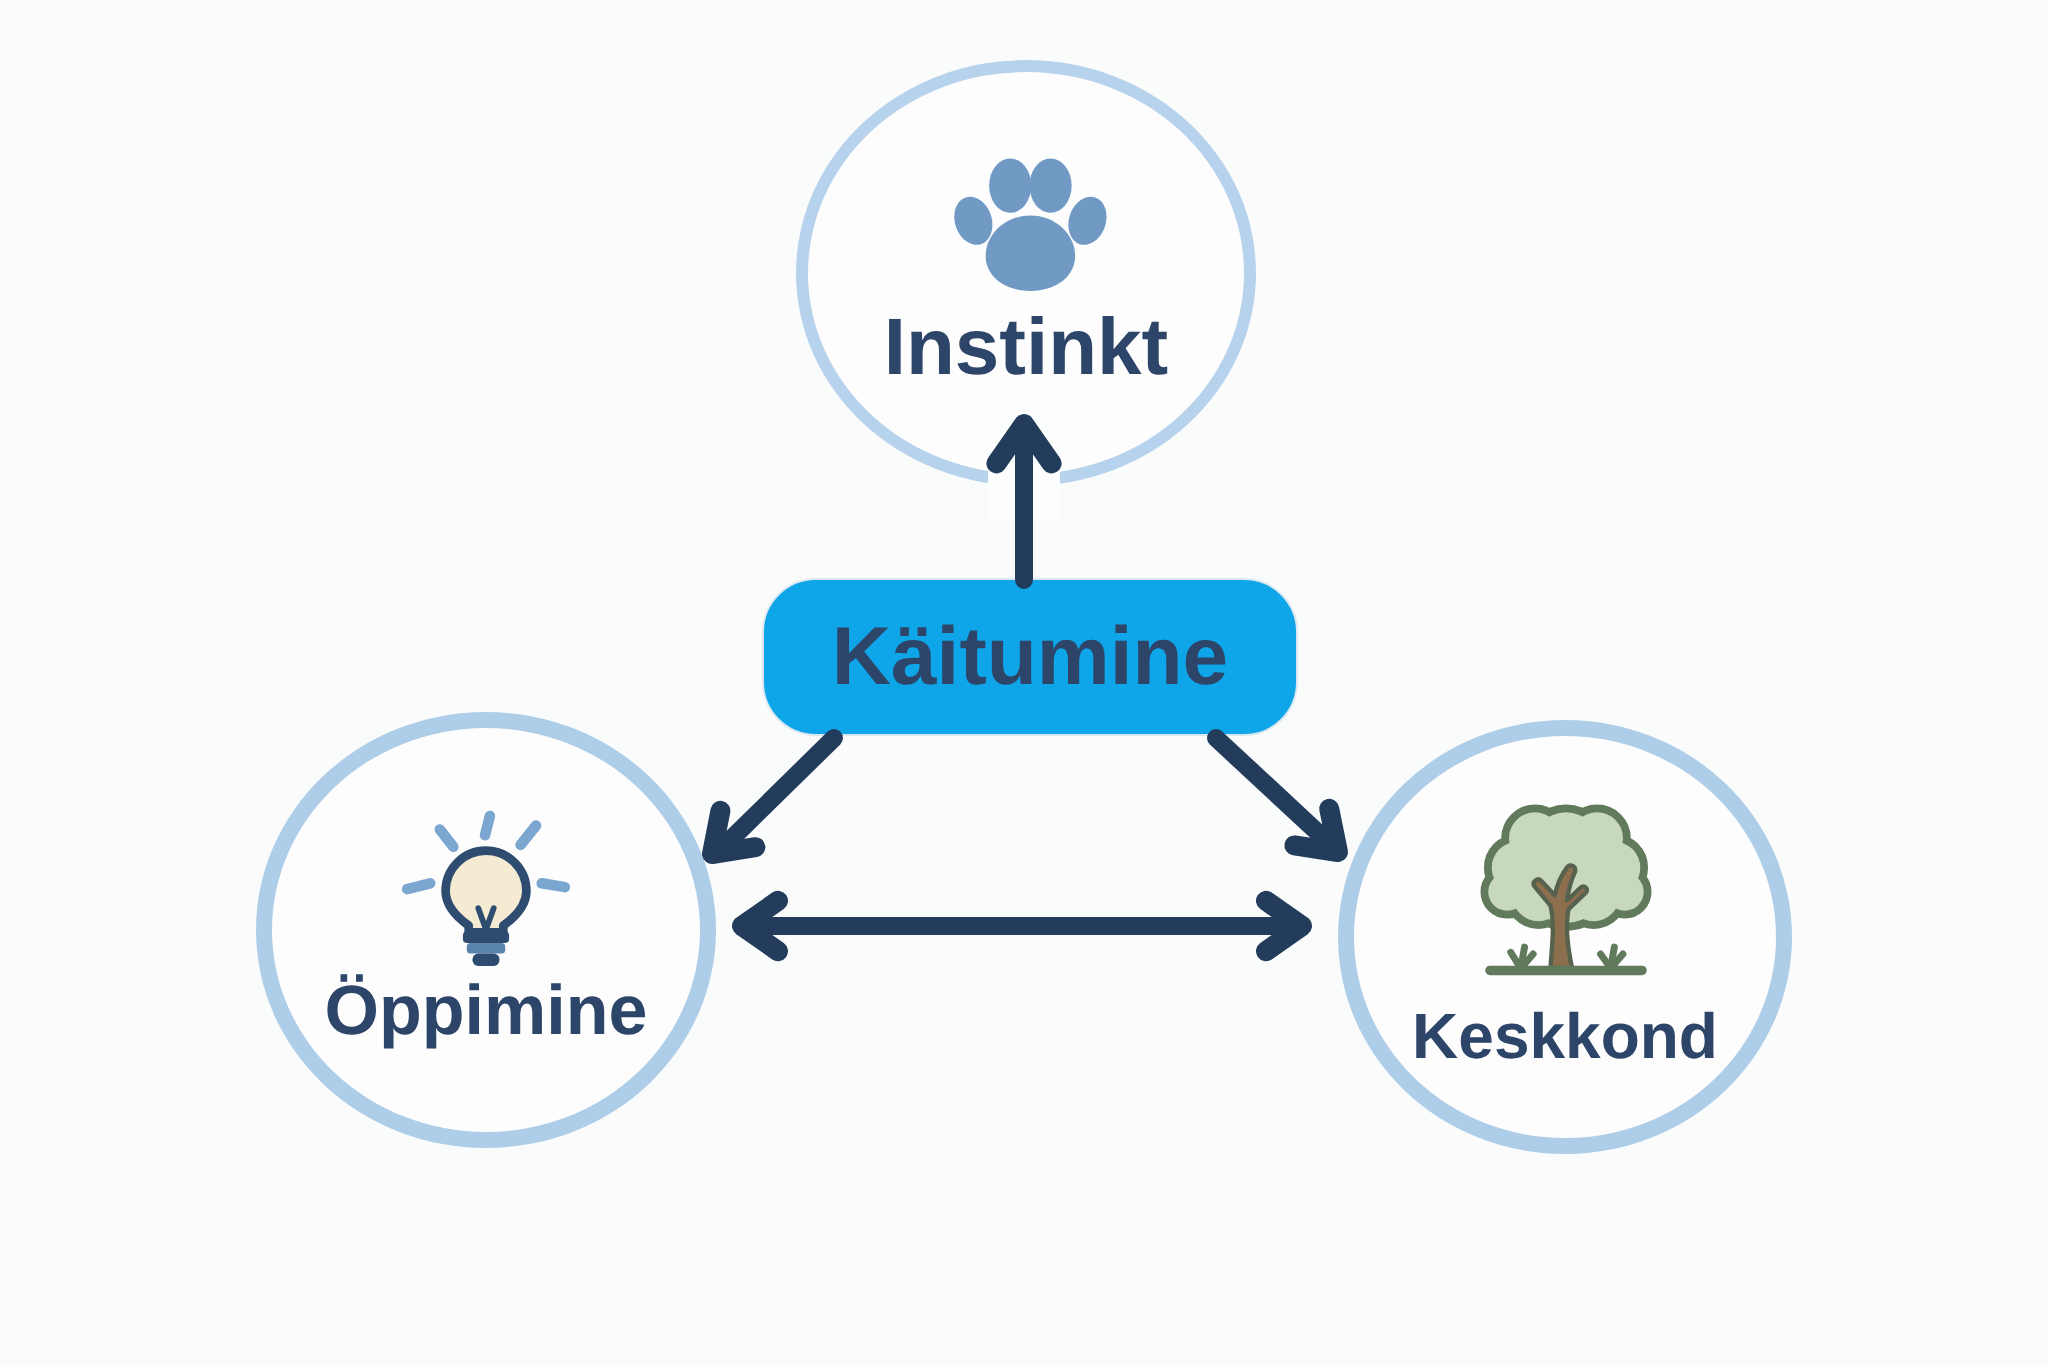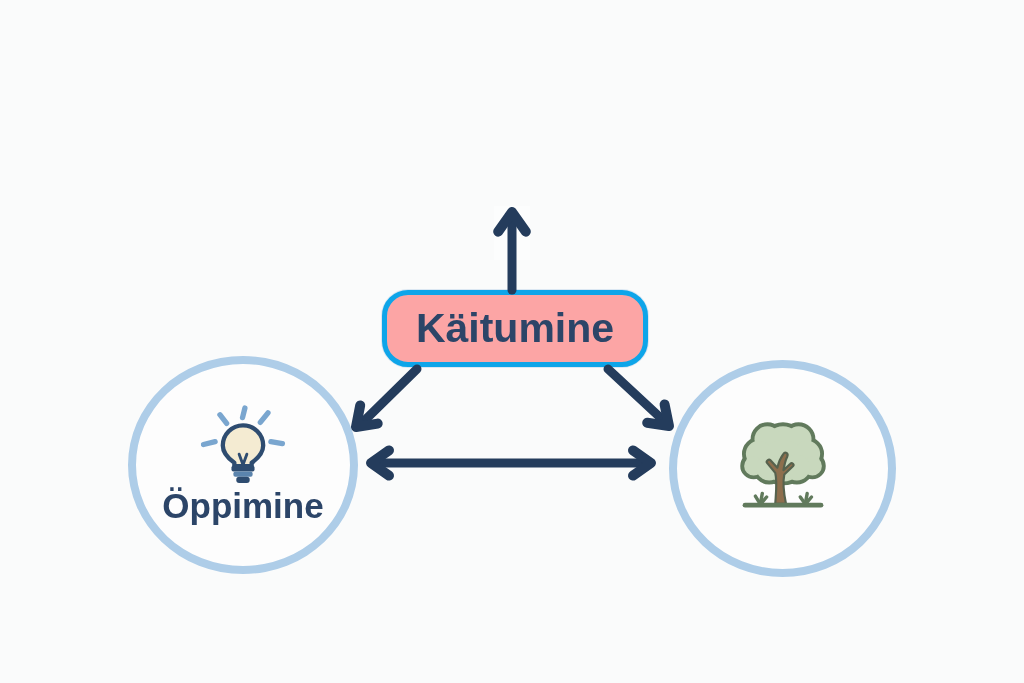--- a/index.html
+++ b/index.html
@@ -48,22 +48,22 @@
   .node-subtitle {
     color: #5c7aa4;
     font-size: 23px;
     font-weight: 400;
     line-height: 1.2;
     margin-top: 3px;
   }
   .center-box {
     position: absolute;
     left: 382px; top: 290px; width: 266px; height: 77px;
-    background: #fca5a5;
-    border: 5px solid #0ea5e9;
+    background: #0ea5e9;
+    border: 8px solid #0ea5e9;
     border-radius: 26px;
     display: flex;
     align-items: center;
     justify-content: center;
     z-index: 3;
     box-shadow: 0 0 0 1px rgba(160,195,225,0.35);
   }
   .center-box .node-title { font-size: 41px; }
   .arrows-overlay {
     position: absolute;
@@ -71,20 +71,32 @@
     z-index: 5;
     pointer-events: none;
   }
   .node-icon { display: block; }
 </style>
 </head>
 <body>
 
 <div class="canvas">
 
+  <div class="node-circle circle-top">
+    <svg class="node-icon" width="88" height="79" viewBox="0 0 100 90">
+      <g fill="#7099c4">
+        <ellipse cx="20" cy="46" rx="10.5" ry="14" transform="rotate(-18 20 46)"></ellipse>
+        <ellipse cx="41" cy="26" rx="12" ry="15.5"></ellipse>
+        <ellipse cx="64" cy="26" rx="12" ry="15.5"></ellipse>
+        <ellipse cx="85" cy="46" rx="10.5" ry="14" transform="rotate(18 85 46)"></ellipse>
+        <path d="M52.5 43 C 67 43 78 54 78 66 C 78 77.5 67.5 86 52.5 86 C 37.5 86 27 77.5 27 66 C 27 54 38 43 52.5 43 Z"></path>
+      </g>
+    </svg>
+    <div class="node-title">Instinkt</div>
+  </div>
 
   <div class="center-box">
     <div class="node-title">Käitumine</div>
   </div>
 
   <div class="node-circle circle-left">
     <svg class="node-icon" width="100" height="81" viewBox="0 0 104 84">
       <g stroke="#7aa6cf" stroke-width="5.5" stroke-linecap="round" fill="none">
         <path d="M54 3 L51.5 13"></path>
         <path d="M28 10 L35 19"></path>
@@ -138,20 +150,21 @@
       <path d="M16 97.5 L104 97.5" stroke="#617a5c" stroke-width="5.5" stroke-linecap="round" fill="none"></path>
       <g stroke="#617a5c" stroke-width="4" stroke-linecap="round" fill="none">
         <path d="M33 95 L28 87"></path>
         <path d="M34 95 L36 84"></path>
         <path d="M35 95 L41 88"></path>
         <path d="M85 95 L80 88"></path>
         <path d="M86 95 L88 84"></path>
         <path d="M87 95 L93 88"></path>
       </g>
     </svg>
+    <div class="node-title">Keskkond</div>
   </div>
 
   <svg class="arrows-overlay" width="1024" height="683" viewBox="0 0 1024 683">
 
     <path d="M512 260 L512 206" stroke="#fcfdfd" stroke-width="36" fill="none"></path>
     <g stroke="#243c5c" fill="none" stroke-linecap="round" stroke-linejoin="round">
 
       <g>
         <path d="M512 290 L512 217" stroke-width="9"></path>
         <path d="M498.2 231.7 L512 212 L525.8 231.7" stroke-width="10"></path>

